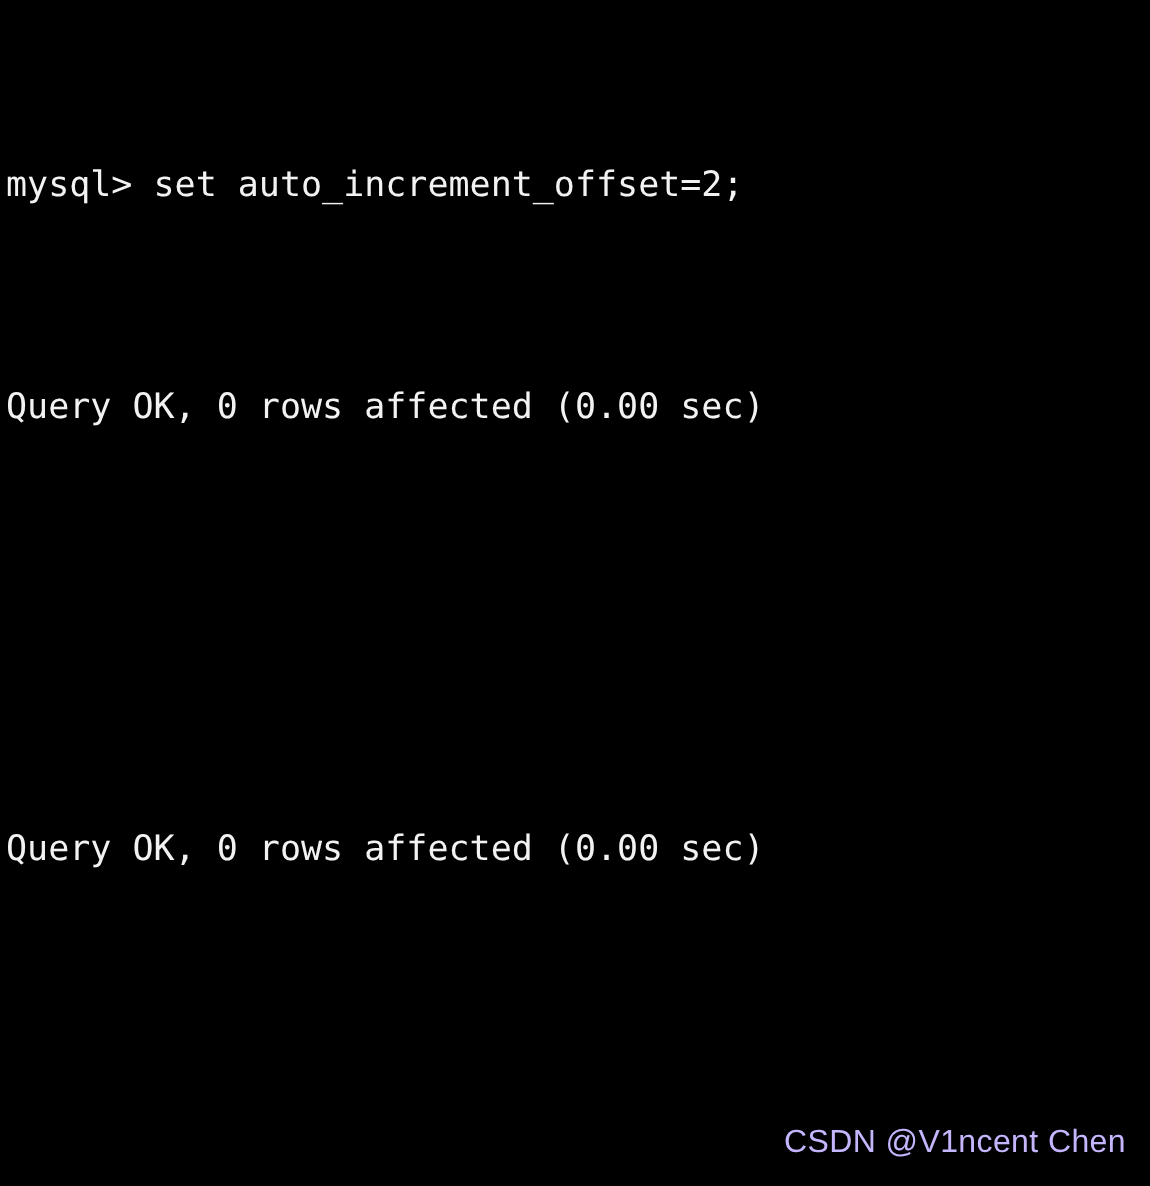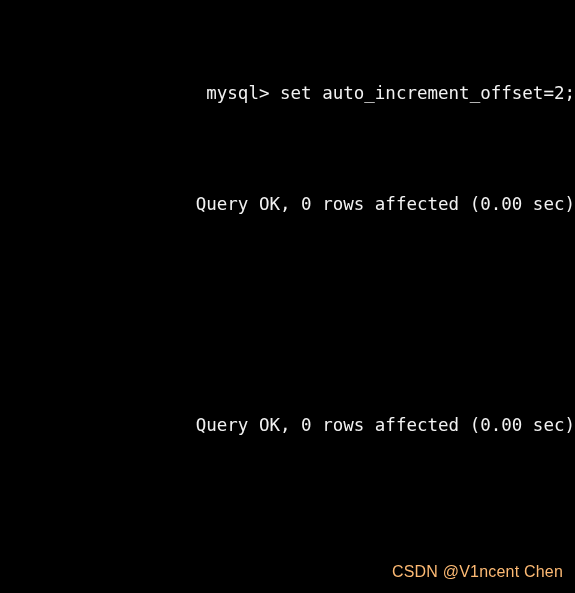--- a/index.html
+++ b/index.html
@@ -25,32 +25,31 @@
     line-height: 36.9px;
     color: #f2f2f2;
     white-space: pre;
     letter-spacing: 0px;
     -webkit-font-smoothing: none;
   }
   .tline {
     height: 36.9px;
     white-space: pre;
     color: #f2f2f2;
-    text-align: right;
   }
   .tline.blank {
     color: transparent;
   }
   #watermark {
     position: absolute;
     right: 12px;
     bottom: 12px;
     font-family: "Liberation Sans", sans-serif;
     font-size: 16px;
-    color: #fdba74;
+    color: #c4b5fd;
     white-space: pre;
     letter-spacing: 0.2px;
     text-align: center;
   }
 </style>
 </head>
 <body>
 
 <div id="terminal">
 

